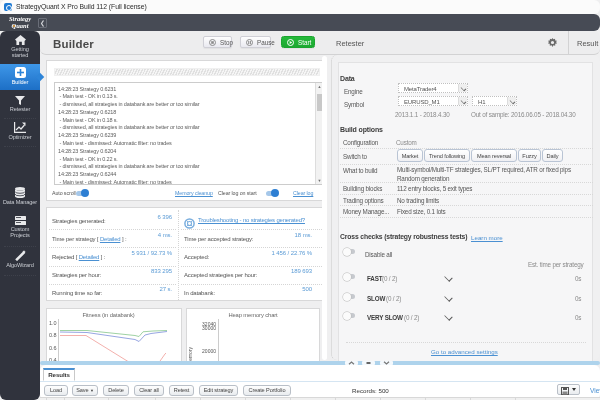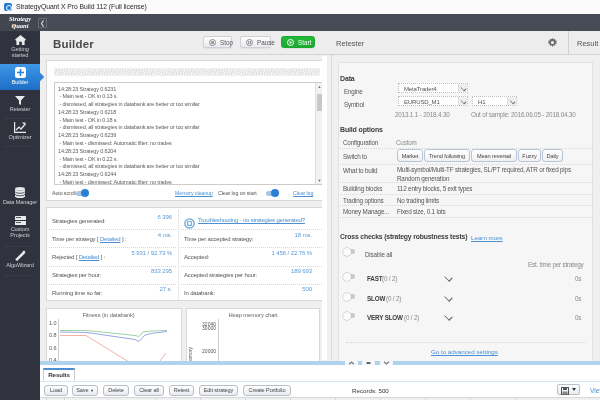--- a/index.html
+++ b/index.html
@@ -1,18 +1,18 @@
 <!DOCTYPE html>
 <html><head>
 <meta charset="utf-8">
 <style>
 * { margin:0; padding:0; box-sizing:border-box; }
 html,body { width:600px; height:400px; overflow:hidden; }
 body { font-family:"Liberation Sans",sans-serif; position:relative; background:#efeff0; }
-.abs { position:absolute; }
+.abs { position:absolute;border-radius:6px; }
 
 
 #titlebar { left:0; top:0; width:600px; height:14px; background:#fbfbfb; }
 #titlebar .txt { position:absolute; left:16px; top:3px; font-size:6.8px; letter-spacing:-0.05px; color:#2a2a2a; white-space:nowrap; }
 #appicon { position:absolute; left:4px; top:3px; width:8px; height:8px; background:#1e7ad4; border-radius:2px; }
 #appicon:after { content:""; position:absolute; left:2px; top:2px; width:4px; height:4px; border:1px solid #fff; border-radius:50%; }
 
 
 #topbar { left:0; top:14px; width:600px; height:17px; background:#474b55; }
 #logo { position:absolute; left:0; top:0; width:40px; height:17px; background:#42464f; color:#fff; font-family:"Liberation Serif",serif; font-style:italic; font-weight:bold; font-size:6.5px; line-height:6.5px; text-align:center; padding-top:2px; }

